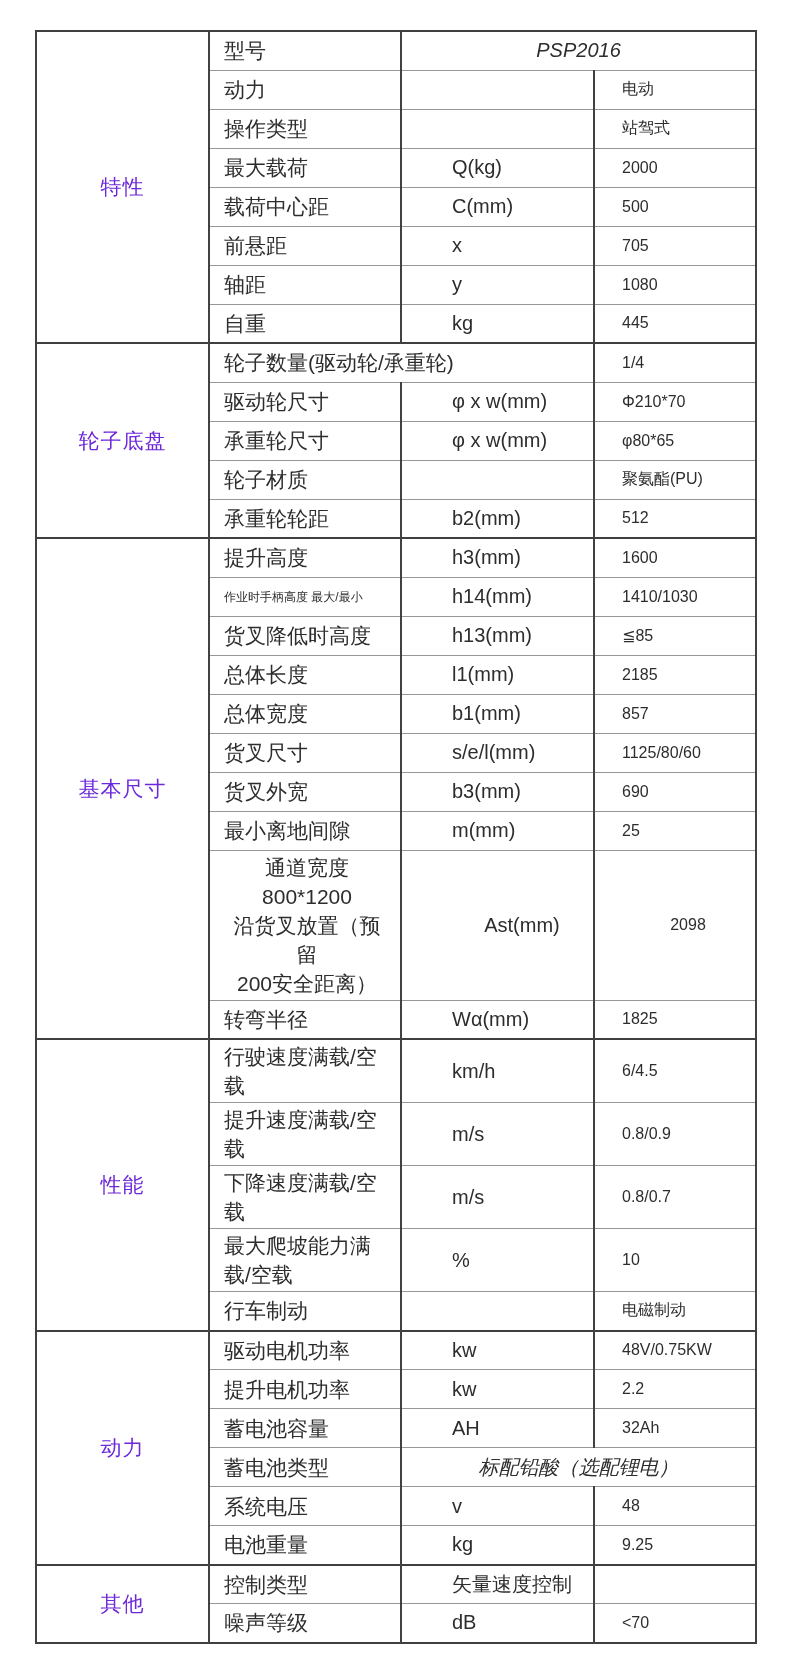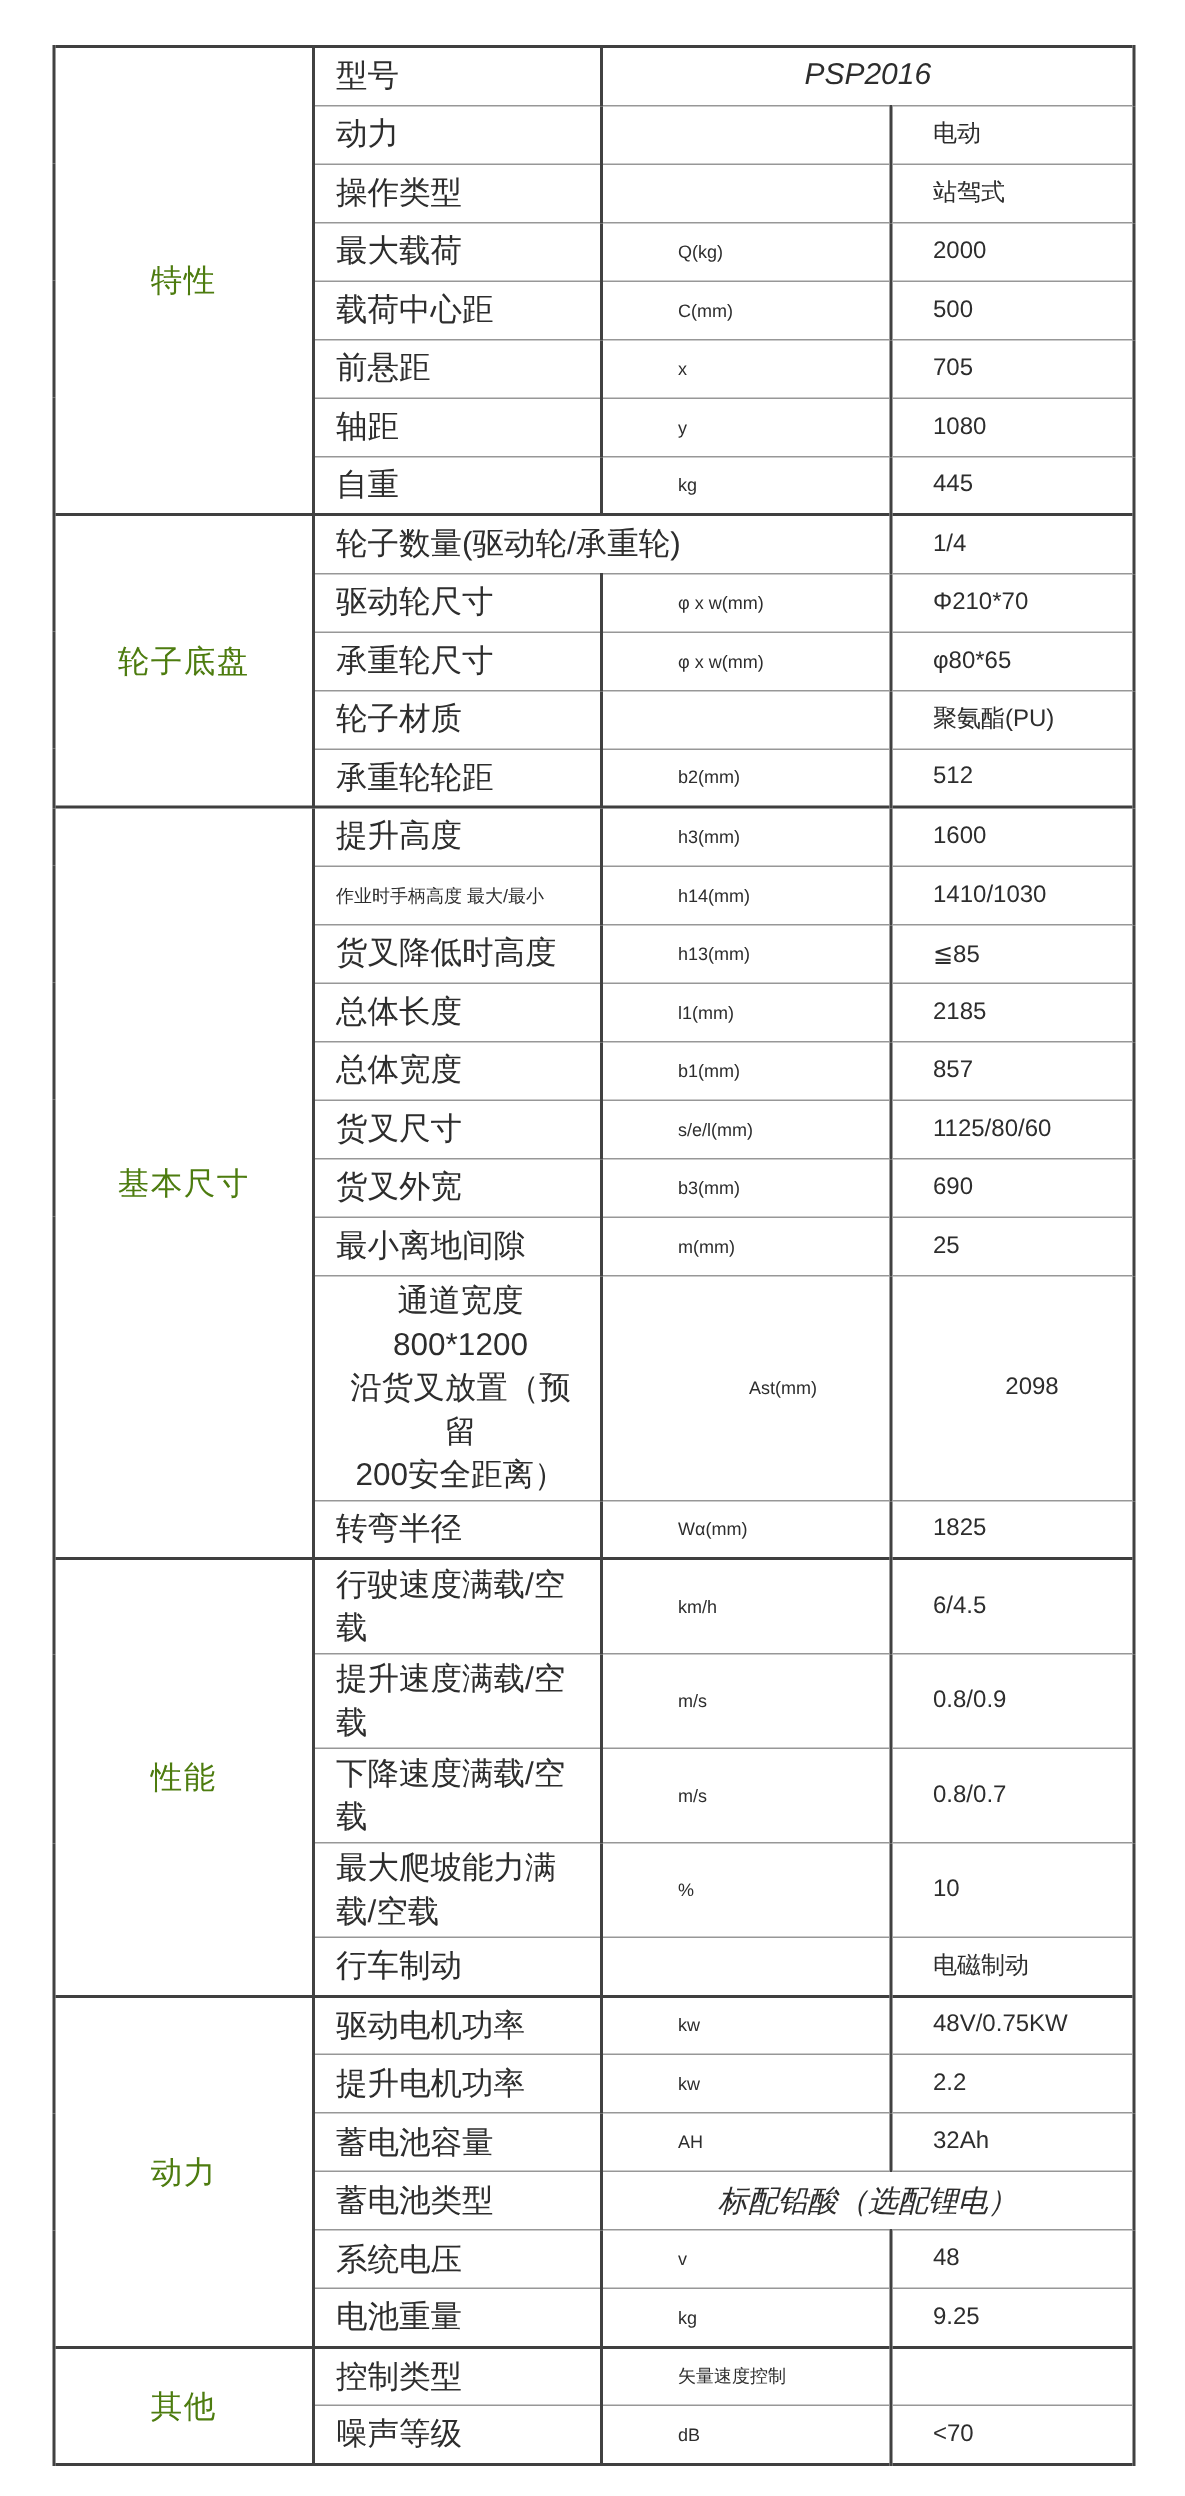--- a/index.html
+++ b/index.html
@@ -24,32 +24,32 @@
     border-right:2px solid #414141;
     vertical-align:middle;
     overflow:hidden;
     background:#ffffff;
   }
   tr{height:39px;}
   tr.row-tall{height:134px;text-align:center;}
   .section-cell{
     font-size:21px;
     text-align:center;
-    color:#4d7c0f;
+    color:#6d28d9;
     letter-spacing:1px;
   }
   .label-cell{
     font-size:21px;
     padding:2px 10px 2px 14px;
     line-height:29px;
     white-space:pre-line;
   }
   .label-cell.small{font-size:12px;line-height:16px;}
   .symbol-cell{
-    font-size:12px;
+    font-size:20px;
     padding-left:50px;
   }
   .value-cell{
     font-size:16px;
     padding-left:27px;
   }
   .merged-cell{
     font-size:20px;
     text-align:center;
     font-style:italic;

